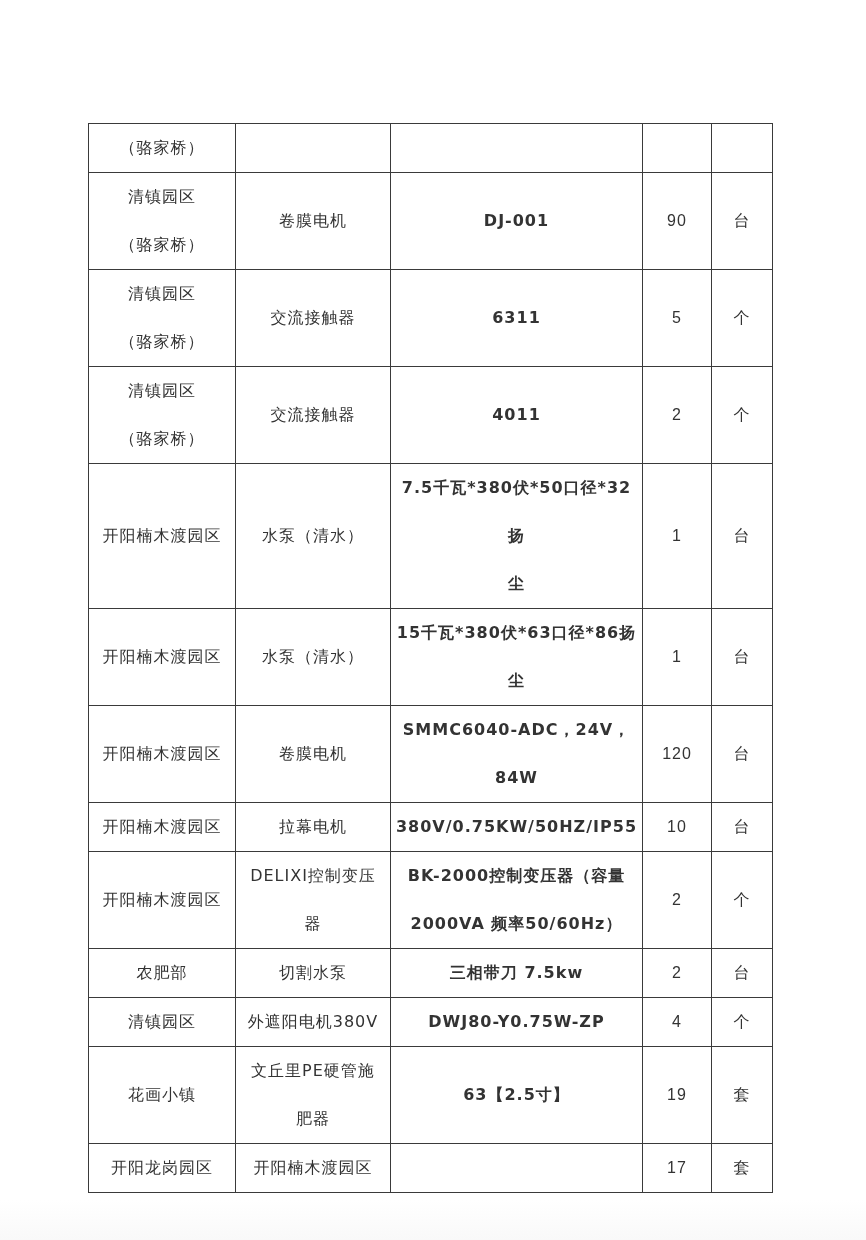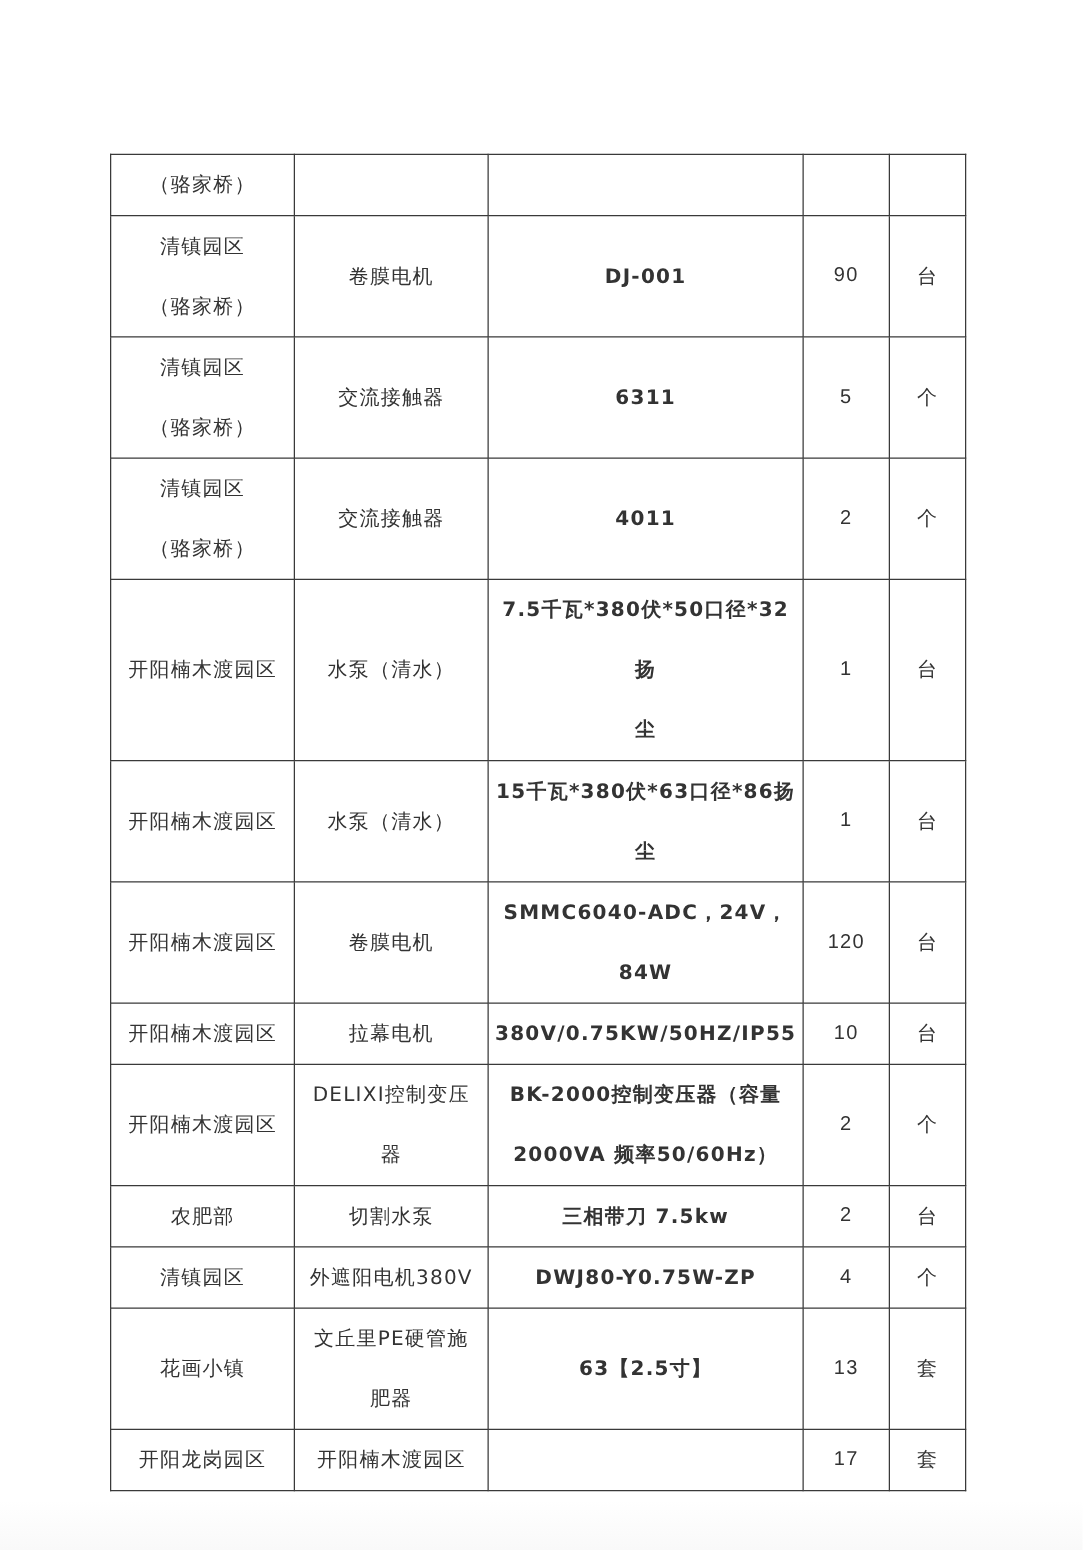--- a/index.html
+++ b/index.html
@@ -235,21 +235,21 @@
           <span class="lines">花画小镇</span>
         </td>
         <td>
           <span class="lines">文丘里PE硬管施
 肥器</span>
         </td>
         <td class="spec">
           <span class="lines">63【2.5寸】</span>
         </td>
         <td class="num">
-          <span class="lines">13</span>
+          <span class="lines">19</span>
         </td>
         <td>
           <span class="lines">套</span>
         </td>
       </tr>
       <tr style="height: 48px;">
         <td>
           <span class="lines">开阳龙岗园区</span>
         </td>
         <td>

